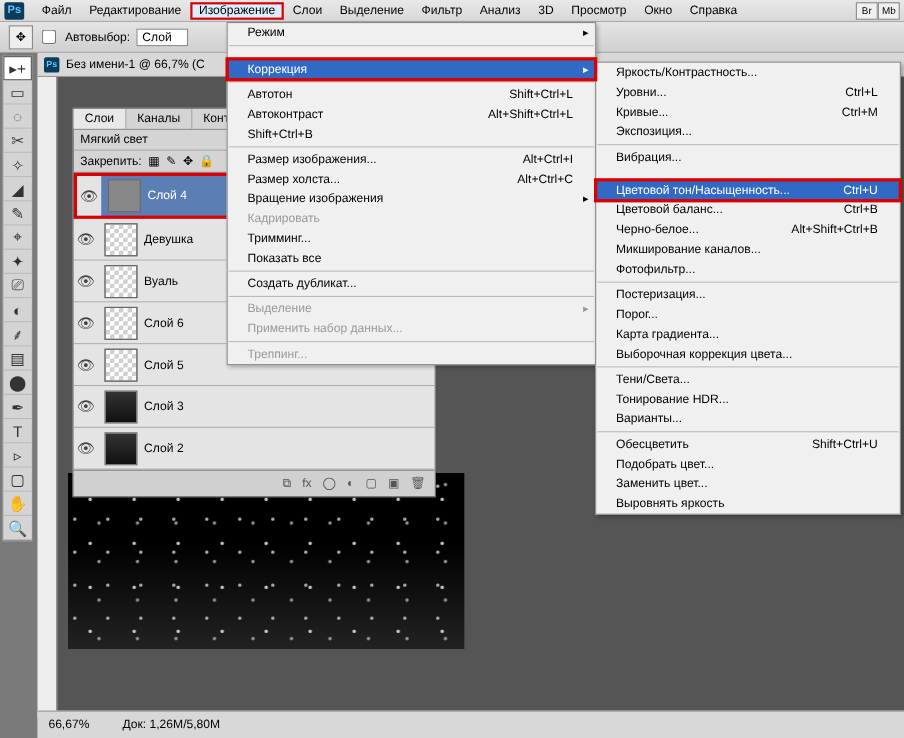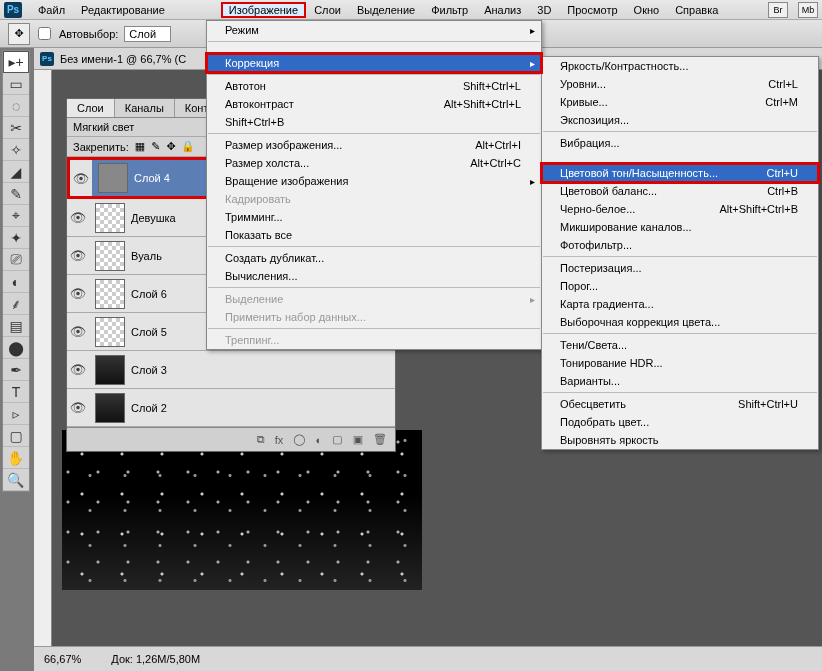--- a/index.html
+++ b/index.html
@@ -1,21 +1,21 @@
 <!DOCTYPE html>
 <html><head>
 <meta charset="utf-8">
 <style>
   * { box-sizing: border-box; margin: 0; padding: 0; font-family: Tahoma, Arial, sans-serif; font-size: 11px; }
   body { background: #fff; width: 822px; height: 671px; overflow: hidden; position: relative; }
   .menubar { background: linear-gradient(#e8e8e8, #d8d8d8); height: 20px; display: flex; align-items: center; padding: 0 4px; border-bottom: 1px solid #aaa; }
   .ps-icon { width: 18px; height: 16px; background: #0a3c5b; color: #61c5ff; display: flex; align-items: center; justify-content: center; font-weight: bold; font-size: 10px; border-radius: 2px; margin-right: 8px; }
   .menuitem { padding: 2px 8px; cursor: default; }
-  .menuitem.active { background: #dbeeff; border: 2px solid #d00; padding: 0 6px; margin-left: 48px; }
-  .br-icon { width: 20px; height: 16px; border: 1px solid #888; margin-left: auto; margin-right: 10px; display:flex;align-items:center;justify-content:center;font-size:9px;background:#f0f0f0;}
+  .menuitem.active { background: #dbeeff; border: 2px solid #d00; padding: 0 6px; }
+  .br-icon { width: 20px; height: 16px; border: 1px solid #888; margin-left: auto; margin-right: 0; display:flex;align-items:center;justify-content:center;font-size:9px;background:#f0f0f0;}
   .mb-icon { width: 20px; height: 16px; border: 1px solid #888; display:flex;align-items:center;justify-content:center;font-size:9px;background:#f0f0f0;}
   .optbar { background: linear-gradient(#e4e4e4,#d0d0d0); height: 28px; display:flex; align-items:center; padding:0 8px; border-bottom:1px solid #999; gap:6px;}
   .optbar .move-icon { width:22px; height:22px; border:1px solid #888; display:flex;align-items:center;justify-content:center;background:#eee;}
   .optbar input[type=checkbox]{margin:0 2px;}
   .optbar .dd { border:1px solid #888; background:#fff; padding:1px 14px 1px 4px; font-size:11px;}
   .workspace { position:absolute; top:48px; left:0; right:0; bottom:0; background:#7a7a7a;}
   .toolbox { position:absolute; left:2px; top:2px; width:28px; background:#d4d4d4; border:1px solid #888; display:flex; flex-direction:column;}
   .tool { width:26px; height:22px; display:flex; align-items:center; justify-content:center; border-bottom:1px solid #bbb; font-size:14px; color:#333;}
   .tool.sel { background:#fff; border:1px solid #555;}
   .docbar { position:absolute; left:34px; top:0; height:22px; right:0; background:#d8d8d8; display:flex;align-items:center; padding:0 6px; border-bottom:1px solid #999;}
@@ -219,23 +219,20 @@
     <div class="mi">
       <span>Тримминг...</span>
     </div>
     <div class="mi">
       <span>Показать все</span>
     </div>
     <div class="sep"></div>
     <div class="mi">
       <span>Создать дубликат...</span>
     </div>
-    <div class="mi">
-      <span>Вычисления...</span>
-    </div>
     <div class="sep"></div>
     <div class="mi arrow dis">
       <span>Выделение</span>
     </div>
     <div class="mi dis">
       <span>Применить набор данных...</span>
     </div>
     <div class="sep"></div>
     <div class="mi dis">
       <span>Треппинг...</span>
@@ -303,15 +300,18 @@
     </div>
     <div class="sep"></div>
     <div class="mi">
       <span>Обесцветить</span>
       <span class="shortcut">Shift+Ctrl+U</span>
     </div>
     <div class="mi">
       <span>Подобрать цвет...</span>
     </div>
     <div class="mi">
+      <span>Заменить цвет...</span>
+    </div>
+    <div class="mi">
       <span>Выровнять яркость</span>
     </div>
   </div>
 
 </body></html>

